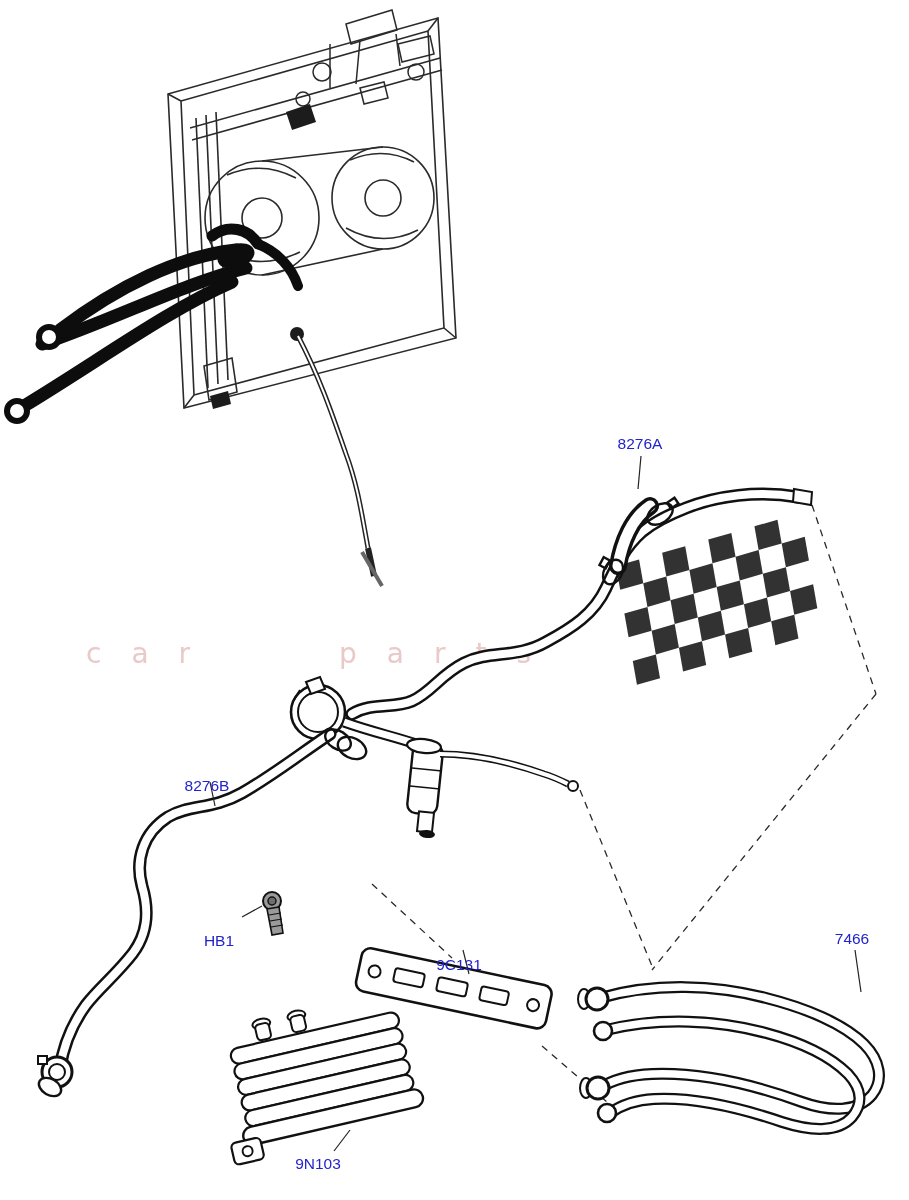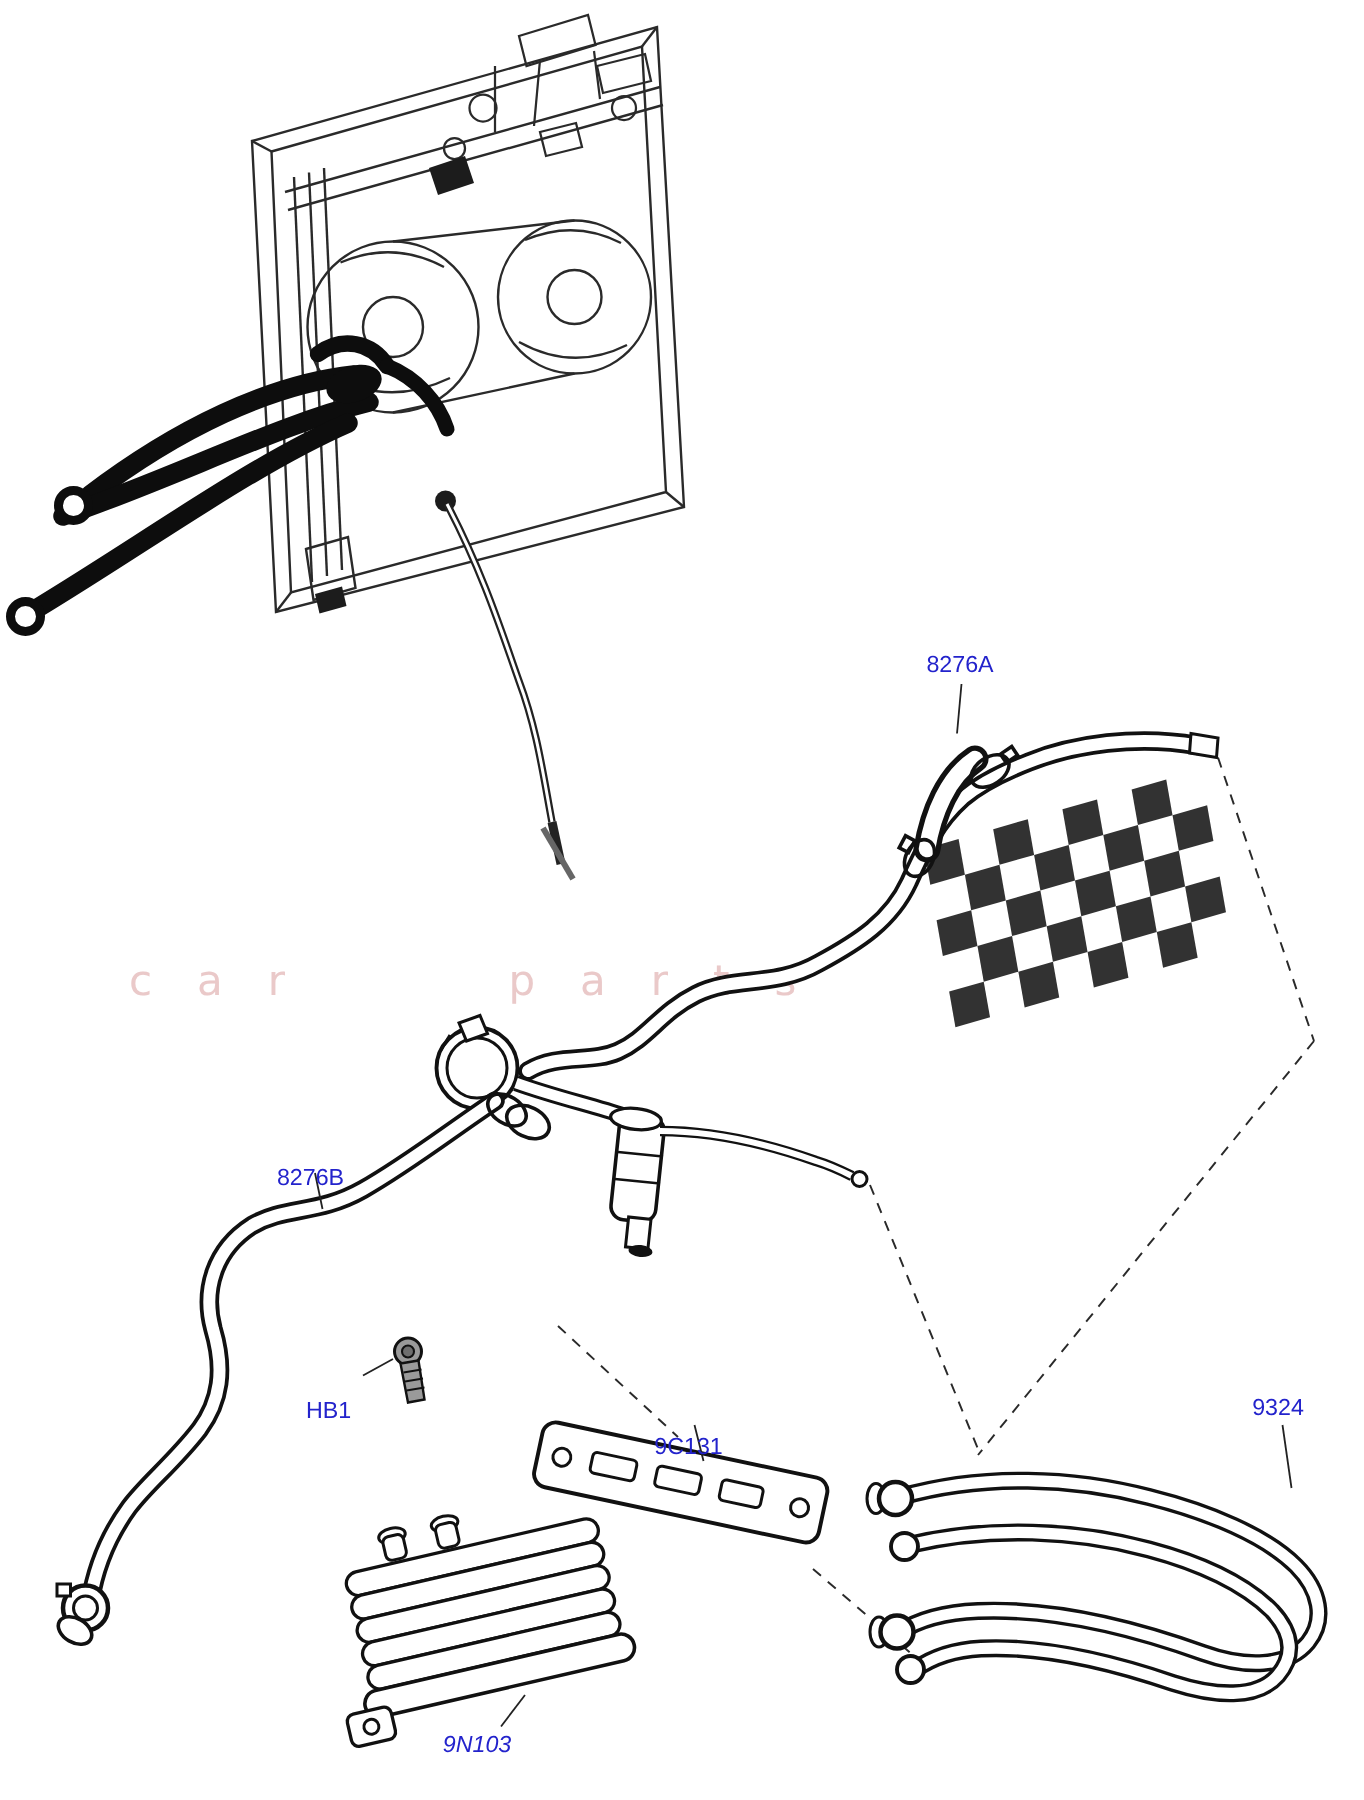--- a/index.html
+++ b/index.html
@@ -229,16 +229,16 @@
       <line x1="463" y1="950" x2="469" y2="974"></line>
       <line x1="855" y1="950" x2="861" y2="992"></line>
       <line x1="334" y1="1151" x2="350" y2="1130"></line>
     </g>
   </svg>
 
   <div class="part-label" style="left:640px; top:435px;text-align:right;">8276A</div>
   <div class="part-label" style="left:207px; top:762px;margin-top:15px;">8276B</div>
   <div class="part-label" style="left:219px; top:908px;margin-top:24px;">HB1</div>
   <div class="part-label" style="left:459px; top:956px;">9C131</div>
-  <div class="part-label" style="left:852px; top:930px;">9324</div>
-  <div class="part-label" style="left:318px; top:1155px;font-style:italic;">9N103</div>
+  <div class="part-label" style="left:852px; top:930px;">7466</div>
+  <div class="part-label" style="left:318px; top:1155px;">9N103</div>
 
 </div>
 
 </body></html>

